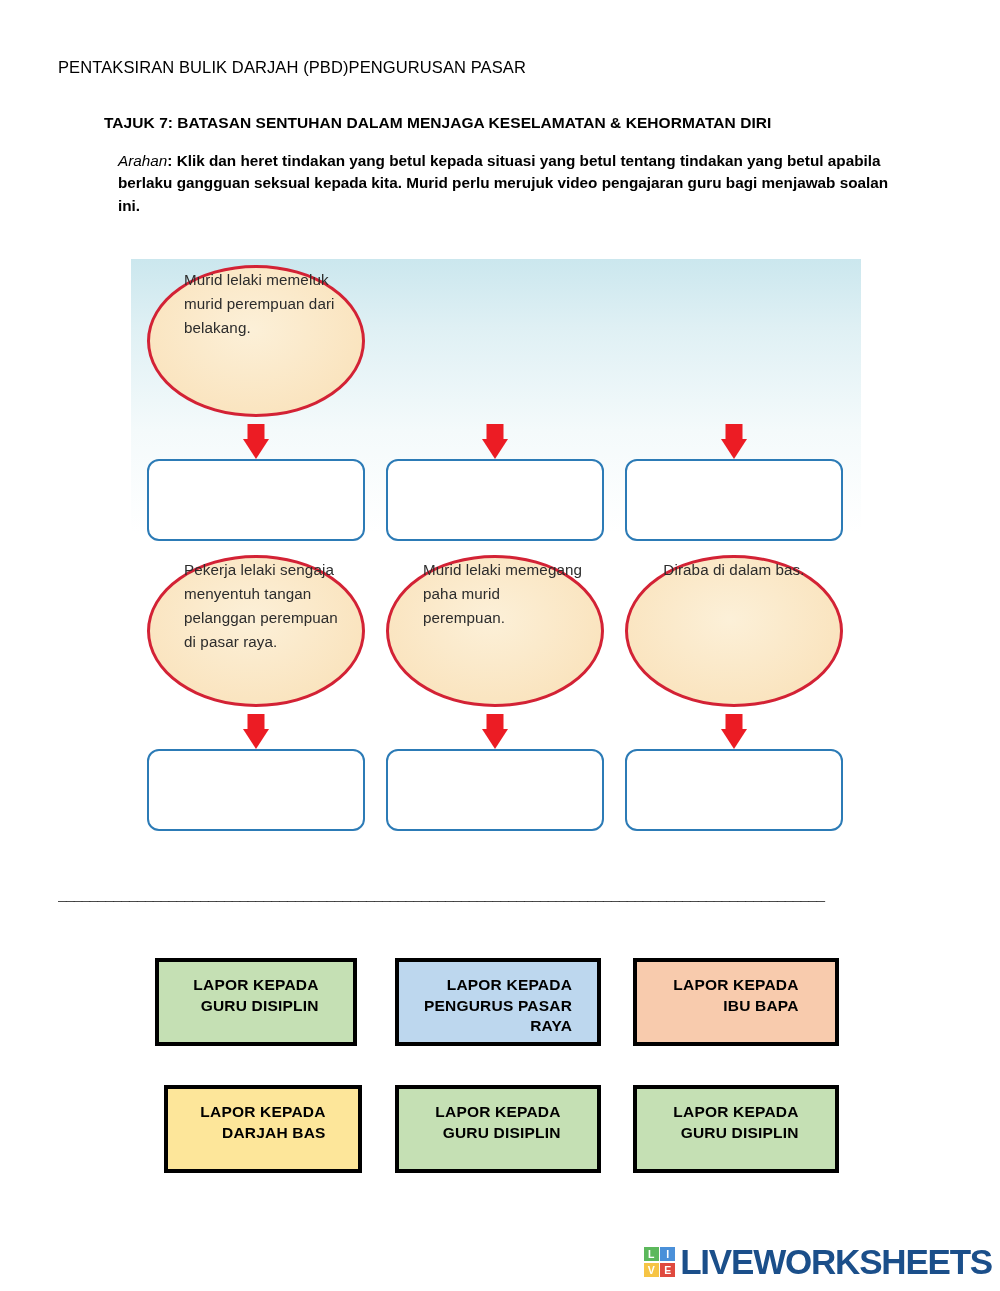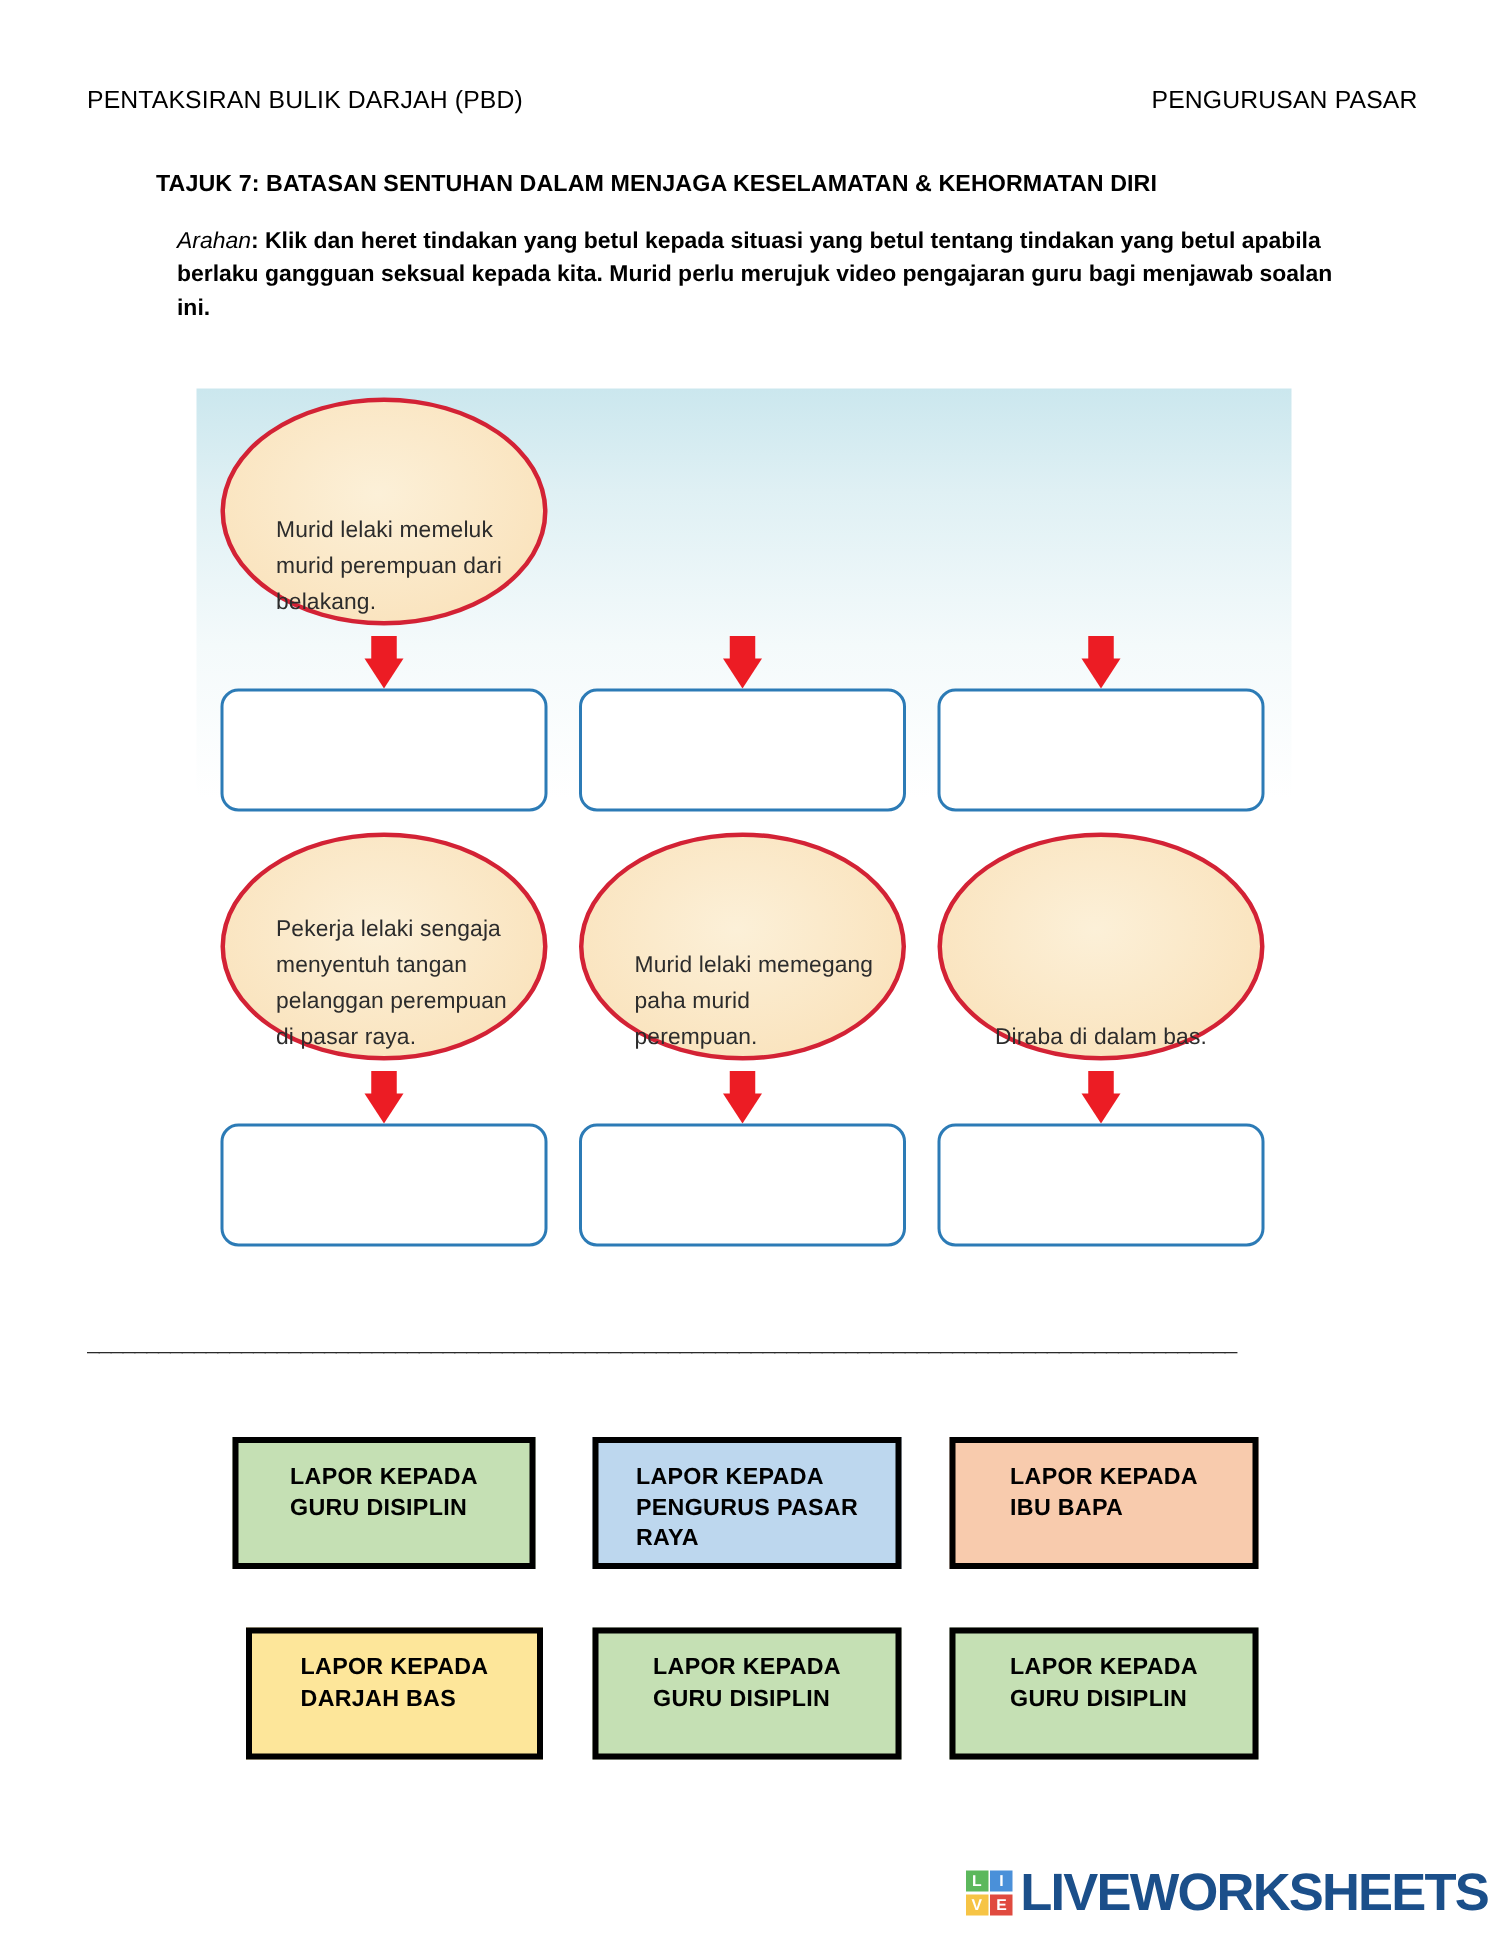--- a/index.html
+++ b/index.html
@@ -16,21 +16,21 @@
     overflow: hidden;
   }
 
   
   .page-header {
     position: absolute;
     top: 58px;
     left: 58px;
     right: 55px;
     display: flex;
-    justify-content: space-between;
+    justify-content: flex-start;
     align-items: baseline;
     font-size: 16.5px;
     letter-spacing: .1px;
   }
   .hdr-left, .hdr-right { white-space: nowrap; }
 
   
   .worksheet-title {
     position: absolute;
     top: 114px;
@@ -87,21 +87,21 @@
   
   .oval {
     box-sizing: border-box;
     width: 218px;
     height: 152px;
     border: 3px solid #d32235;
     border-radius: 50% / 50%;
     background: #fbe7c4;
     background: radial-gradient(ellipse at 48% 42%, #fcf0d8 0%, #fae4bf 72%, #f6dcb2 100%);
     display: flex;
-    align-items: flex-end;
+    align-items: flex-start;
     justify-content: flex-start;
     position: relative;
   }
   .oval-text {
     padding: 0 16px 0 34px;
     font-size: 15.2px;
     line-height: 1.58;
     color: #2c2c2c;
     letter-spacing: .1px;
   }
@@ -184,21 +184,21 @@
     width: 100%;
     height: 100px;
   }
   .answer-row.r0 { top: 0; }
   .answer-row.r1 { top: 127px; }
 
   .answer-tile {
     position: absolute;
     box-sizing: border-box;
     border: 4px solid #000000;
-    text-align: left;
+    text-align: right;
     font-size: 15.5px;
     font-weight: bold;
     line-height: 1.33;
     letter-spacing: .2px;
     display: flex;
     align-items: flex-start;
     justify-content: center;
     padding-top: 13px;
   }
 

